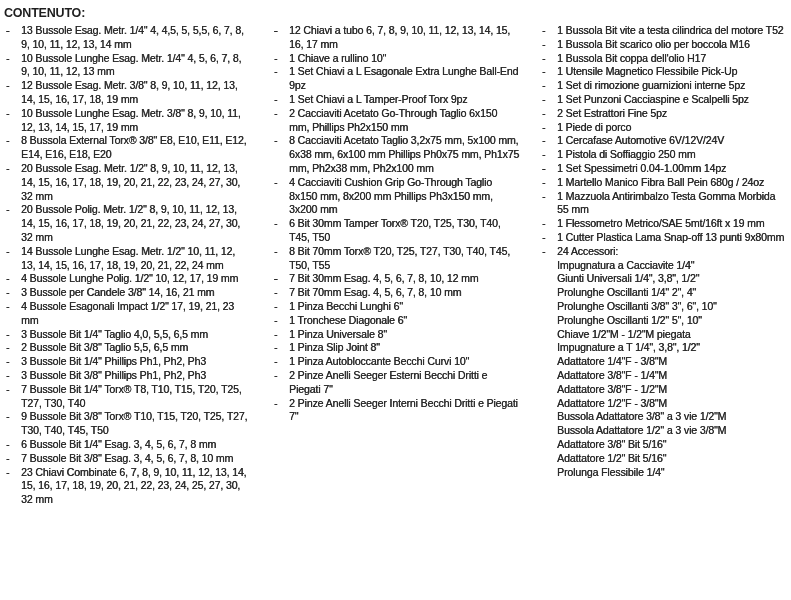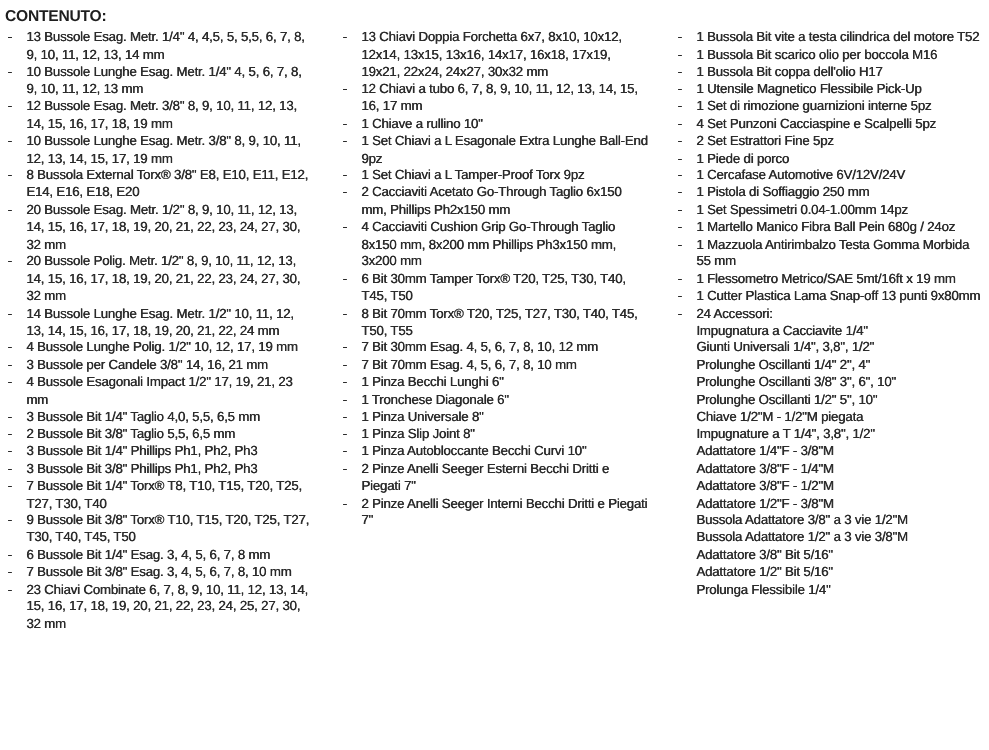--- a/index.html
+++ b/index.html
@@ -66,28 +66,28 @@
         <div class="item"><span class="dash">-</span><span>2 Bussole Bit 3/8" Taglio 5,5, 6,5 mm</span></div>
         <div class="item"><span class="dash">-</span><span>3 Bussole Bit 1/4" Phillips Ph1, Ph2, Ph3</span></div>
         <div class="item"><span class="dash">-</span><span>3 Bussole Bit 3/8" Phillips Ph1, Ph2, Ph3</span></div>
         <div class="item"><span class="dash">-</span><span>7 Bussole Bit 1/4" Torx® T8, T10, T15, T20, T25, T27, T30, T40</span></div>
         <div class="item"><span class="dash">-</span><span>9 Bussole Bit 3/8" Torx® T10, T15, T20, T25, T27, T30, T40, T45, T50</span></div>
         <div class="item"><span class="dash">-</span><span>6 Bussole Bit 1/4" Esag. 3, 4, 5, 6, 7, 8 mm</span></div>
         <div class="item"><span class="dash">-</span><span>7 Bussole Bit 3/8" Esag. 3, 4, 5, 6, 7, 8, 10 mm</span></div>
         <div class="item"><span class="dash">-</span><span>23 Chiavi Combinate 6, 7, 8, 9, 10, 11, 12, 13, 14, 15, 16, 17, 18, 19, 20, 21, 22, 23, 24, 25, 27, 30, 32 mm</span></div>
       </div>
     <div class="col">
-        <div class="item"><span class="dash">-</span><span>13 Chiavi Doppia Forchetta 6x7, 8x10, 10x12, 12x14, 13x15, 13x16, 14x17, 16x18, 17x19, 19x21, 22x24, 24x27, 30x32 mm</span></div>
+        <div class="item"><span class="dash">-</span></div>
         <div class="item"><span class="dash">-</span></div>
         <div class="item"><span class="dash">-</span><span>12 Chiavi a tubo 6, 7, 8, 9, 10, 11, 12, 13, 14, 15, 16, 17 mm</span></div>
         <div class="item"><span class="dash">-</span><span>1 Chiave a rullino 10"</span></div>
         <div class="item"><span class="dash">-</span><span>1 Set Chiavi a L Esagonale Extra Lunghe Ball-End 9pz</span></div>
         <div class="item"><span class="dash">-</span><span>1 Set Chiavi a L Tamper-Proof Torx 9pz</span></div>
         <div class="item"><span class="dash">-</span><span>2 Cacciaviti Acetato Go-Through Taglio 6x150 mm, Phillips Ph2x150 mm</span></div>
-        <div class="item"><span class="dash">-</span></div>
+        <div class="item"><span class="dash">-</span><span>8 Cacciaviti Acetato Taglio 3,2x75 mm, 5x100 mm, 6x38 mm, 6x100 mm Phillips Ph0x75 mm, Ph1x75 mm, Ph2x38 mm, Ph2x100 mm</span></div>
         <div class="item"><span class="dash">-</span><span>4 Cacciaviti Cushion Grip Go-Through Taglio 8x150 mm, 8x200 mm Phillips Ph3x150 mm, 3x200 mm</span></div>
         <div class="item"><span class="dash">-</span><span>6 Bit 30mm Tamper Torx® T20, T25, T30, T40, T45, T50</span></div>
         <div class="item"><span class="dash">-</span><span>8 Bit 70mm Torx® T20, T25, T27, T30, T40, T45, T50, T55</span></div>
         <div class="item"><span class="dash">-</span></div>
         <div class="item"><span class="dash">-</span></div>
         <div class="item"><span class="dash">-</span><span>7 Bit 30mm Esag. 4, 5, 6, 7, 8, 10, 12 mm</span></div>
         <div class="item"><span class="dash">-</span><span>7 Bit 70mm Esag. 4, 5, 6, 7, 8, 10 mm</span></div>
         <div class="item"><span class="dash">-</span><span>1 Pinza Becchi Lunghi 6"</span></div>
         <div class="item"><span class="dash">-</span><span>1 Tronchese Diagonale 6"</span></div>
         <div class="item"><span class="dash">-</span><span>1 Pinza Universale 8"</span></div>
@@ -95,21 +95,21 @@
         <div class="item"><span class="dash">-</span><span>1 Pinza Autobloccante Becchi Curvi 10"</span></div>
         <div class="item"><span class="dash">-</span><span>2 Pinze Anelli Seeger Esterni Becchi Dritti e Piegati 7"</span></div>
         <div class="item"><span class="dash">-</span><span>2 Pinze Anelli Seeger Interni Becchi Dritti e Piegati 7"</span></div>
       </div>
     <div class="col">
         <div class="item"><span class="dash">-</span><span>1 Bussola Bit vite a testa cilindrica del motore T52</span></div>
         <div class="item"><span class="dash">-</span><span>1 Bussola Bit scarico olio per boccola M16</span></div>
         <div class="item"><span class="dash">-</span><span>1 Bussola Bit coppa dell'olio H17</span></div>
         <div class="item"><span class="dash">-</span><span>1 Utensile Magnetico Flessibile Pick-Up</span></div>
         <div class="item"><span class="dash">-</span><span>1 Set di rimozione guarnizioni interne 5pz</span></div>
-        <div class="item"><span class="dash">-</span><span>4 Set Punzoni Cacciaspine e Scalpelli 5pz</span></div>
+        <div class="item"><span class="dash">-</span><span>1 Set Punzoni Cacciaspine e Scalpelli 5pz</span></div>
         <div class="item"><span class="dash">-</span><span>2 Set Estrattori Fine 5pz</span></div>
         <div class="item"><span class="dash">-</span><span>1 Piede di porco</span></div>
         <div class="item"><span class="dash">-</span><span>1 Cercafase Automotive 6V/12V/24V</span></div>
         <div class="item"><span class="dash">-</span><span>1 Pistola di Soffiaggio 250 mm</span></div>
         <div class="item"><span class="dash">-</span></div>
         <div class="item"><span class="dash">-</span><span>1 Set Spessimetri 0.04-1.00mm 14pz</span></div>
         <div class="item"><span class="dash">-</span><span>1 Martello Manico Fibra Ball Pein 680g / 24oz</span></div>
         <div class="item"><span class="dash">-</span><span>1 Mazzuola Antirimbalzo Testa Gomma Morbida 55 mm</span></div>
         <div class="item"><span class="dash">-</span><span>1 Flessometro Metrico/SAE 5mt/16ft x 19 mm</span></div>
         <div class="item"><span class="dash">-</span><span>1 Cutter Plastica Lama Snap-off 13 punti 9x80mm</span></div>

